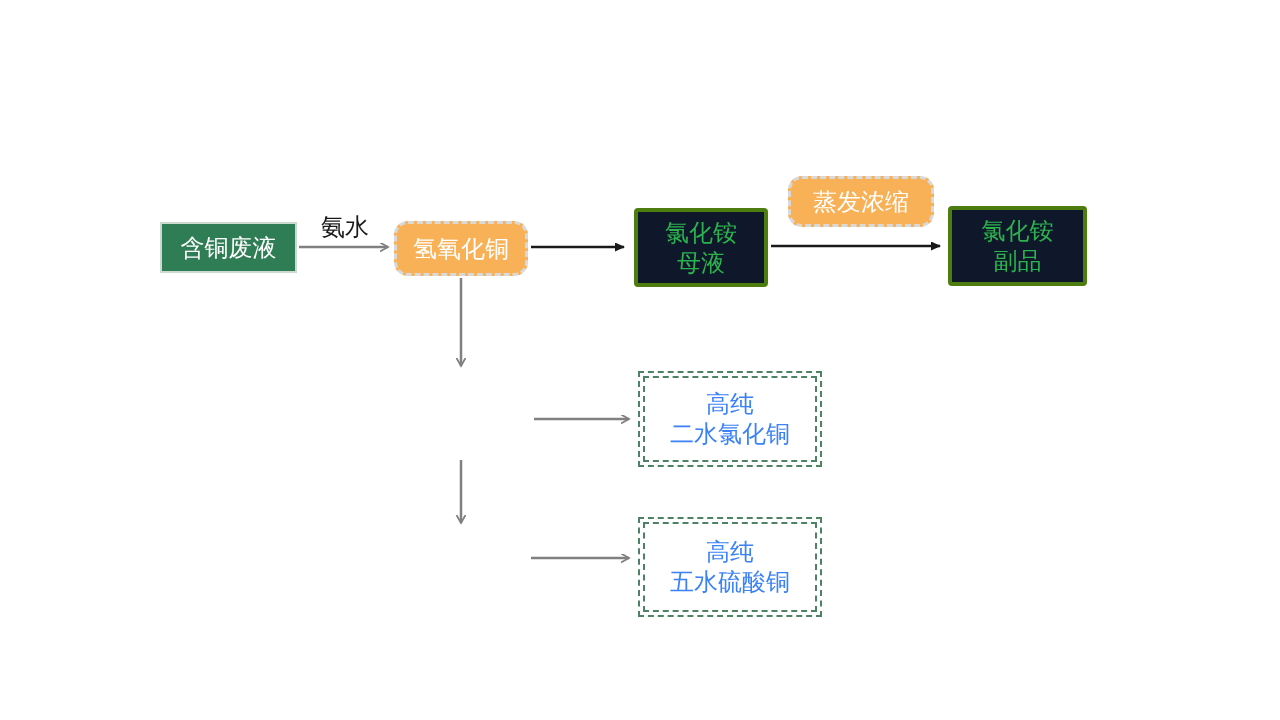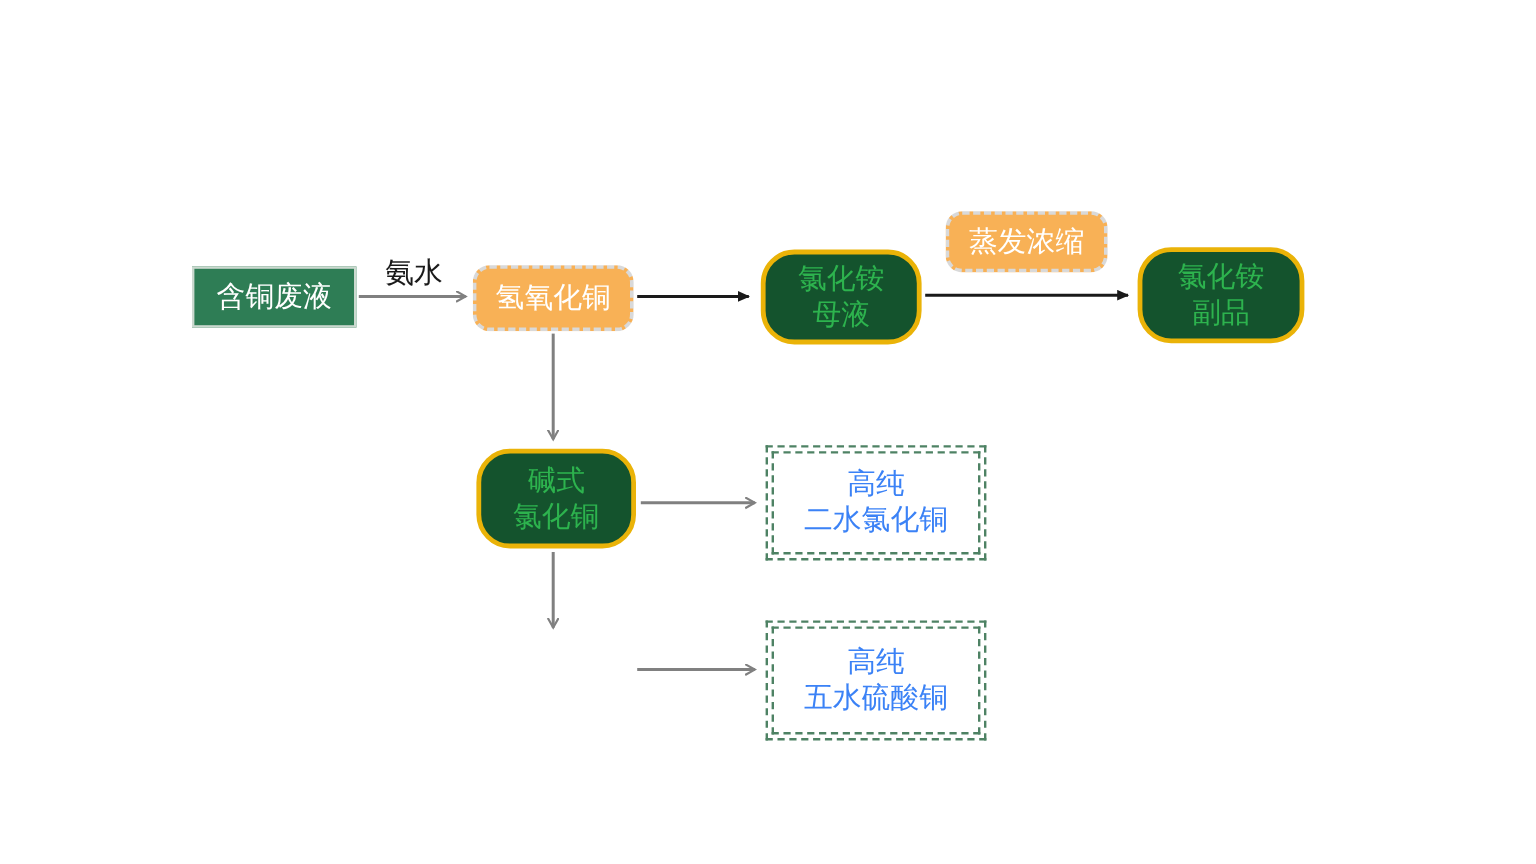--- a/index.html
+++ b/index.html
@@ -42,23 +42,23 @@
   
   .node-orange {
     background: #F8B156;
     border: 3px dashed #D9D9D9;
     border-radius: 14px;
     color: #ffffff;
   }
 
   
   .node-green-outline {
-    background: #14532d;
-    border: 4px solid #eab308;
-    border-radius: 28px;
+    background: #0f172a;
+    border: 4px solid #4d7c0f;
+    border-radius: 4px;
     color: #2DB34E;
   }
 
   
   .node-dashed {
     background: #ffffff;
     border: 2px dashed #4E8264;
     color: #3b82f6;
   }
   .node-dashed .inner-border {
@@ -108,27 +108,25 @@
 
   <div class="free-label" style="left:300px; top:191px; width:90px;">氨水</div>
 
   <div class="node node-solid-green" style="left:160px; top:222px; width:137px; height:51px;">含铜废液</div>
 
   <div class="node node-orange" style="left:394px; top:221px; width:134px; height:55px;">氢氧化铜</div>
 
   <div class="node node-green-outline" style="left:634px; top:208px; width:134px; height:79px;">氯化铵
 母液</div>
 
-  <div class="node node-orange" style="left:788px; top:176px; width:135px; height:51px;">蒸发浓缩</div>
+  <div class="node node-orange" style="left:788px; top:176px; width:146px; height:51px;">蒸发浓缩</div>
 
   <div class="node node-green-outline" style="left:948px; top:206px; width:139px; height:80px;">氯化铵
 副品</div>
 
-  <div class="node node-green-outline" style="left:397px; top:374px; width:133px; height:83px;">碱式
-氯化铜</div>
 
   <div class="node node-dashed" style="left:638px; top:371px; width:184px; height:96px;">
     <span class="inner-border"></span>
     <span>高纯
 二水氯化铜</span>
   </div>
 
 
   <div class="node node-dashed" style="left:638px; top:517px; width:184px; height:100px;">
     <span class="inner-border"></span>

